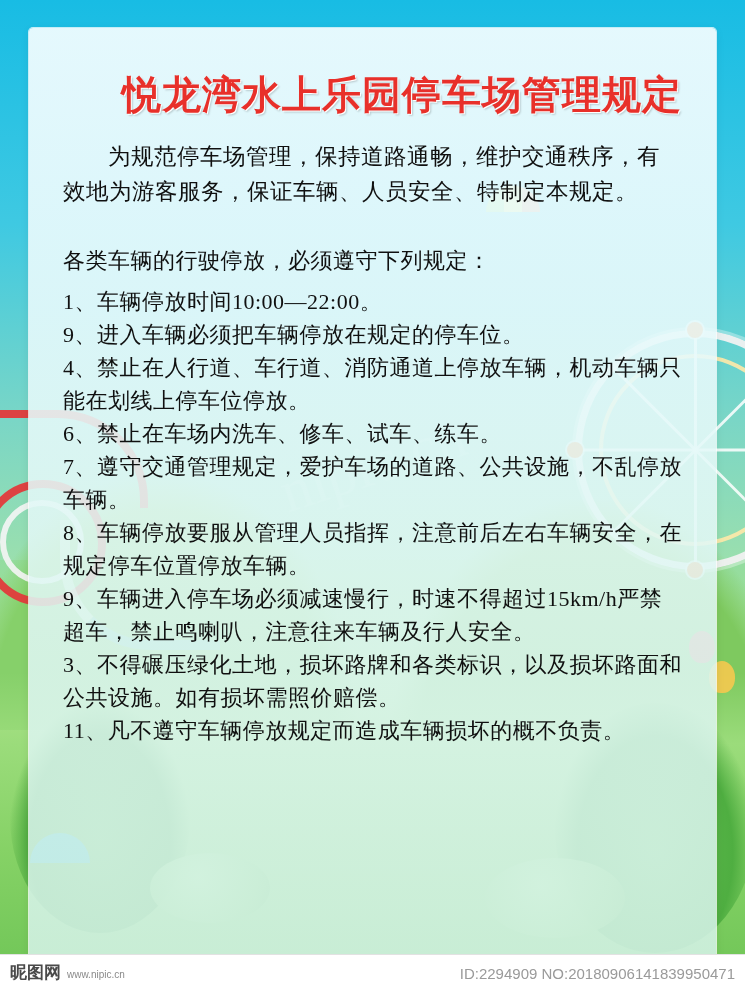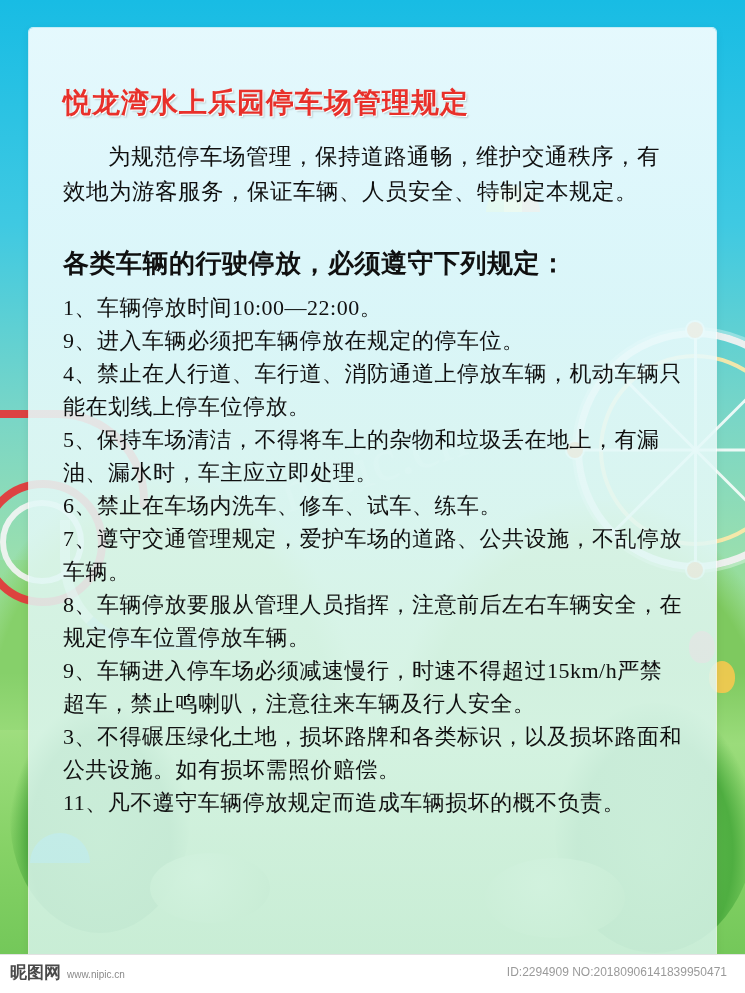--- a/index.html
+++ b/index.html
@@ -167,46 +167,45 @@
     top: 28px;
     width: 687px;
     height: 935px;
     border-radius: 4px;
     background: linear-gradient(180deg, rgba(244,253,255,.93) 0%, rgba(232,250,252,.90) 30%, rgba(224,247,244,.88) 60%, rgba(214,243,233,.86) 100%);
     box-shadow: 0 0 0 1px rgba(255,255,255,.75), 0 2px 10px rgba(0,0,0,.08);
     box-sizing: border-box;
     padding: 40px 34px 20px 34px;
   }
   .title {
-    margin: 16px 0 10px 0;
-    text-align: left;
+    margin: 0 0 10px 0;
+    text-align: right;
     font-family: "Liberation Serif", serif;
     font-weight: bold;
-    font-size: 28px;
+    font-size: 39px;
     letter-spacing: 1px;
     color: #e8302a;
     text-shadow: 1px 1px 0 #ffffff, 2px 2px 2px rgba(0,0,0,.18);
   }
   .intro {
     margin: 18px 0 16px 0;
     font-family: "Liberation Serif", serif;
     font-size: 22.5px;
     line-height: 1.55;
     color: #101010;
     text-indent: 2em;
     letter-spacing: .5px;
   }
   .lead {
     margin: 34px 0 8px 0;
     font-family: "Liberation Serif", serif;
-    font-size: 26px;
+    font-size: 22px;
     line-height: 1.5;
     color: #101010;
     letter-spacing: .5px;
-    font-weight: bold;
   }
   .rules {
     margin: 4px 0 0 0;
     padding: 0;
     list-style: none;
   }
   .rules li {
     font-family: "Liberation Serif", serif;
     font-size: 22px;
     line-height: 1.5;
@@ -236,23 +235,23 @@
     font-weight: bold;
     color: #4a4a4a;
   }
   .wm-url {
     font-family: "Liberation Sans", sans-serif;
     font-size: 10px;
     color: #8a8a8a;
   }
   .wm-right {
     position: absolute;
-    right: 18px; top: 10px;
+    right: 10px; top: 10px;
     font-family: "Liberation Sans", sans-serif;
-    font-size: 12px;
+    font-size: 15px;
     color: #9a9a9a;
   }
   .wm-ghost {
     position: absolute;
     left: 50%;
     top: 430px;
     transform: translateX(-50%) rotate(-18deg);
     font-family: "Liberation Serif", serif;
     font-size: 60px;
     color: rgba(255,255,255,.18);
@@ -308,21 +307,20 @@
   <div class="wm-ghost">nipic.cn</div>
 
   <div class="card">
     <h1 class="title">悦龙湾水上乐园停车场管理规定</h1>
     <p class="intro">为规范停车场管理，保持道路通畅，维护交通秩序，有效地为游客服务，保证车辆、人员安全、特制定本规定。</p>
     <p class="lead">各类车辆的行驶停放，必须遵守下列规定：</p>
     <ul class="rules">
       <li>1、车辆停放时间10:00—22:00。</li>
       <li>9、进入车辆必须把车辆停放在规定的停车位。</li>
       <li>4、禁止在人行道、车行道、消防通道上停放车辆，机动车辆只能在划线上停车位停放。</li>
-      <li>5、保持车场清洁，不得将车上的杂物和垃圾丢在地上，有漏油、漏水时，车主应立即处理。</li>
       <li>6、禁止在车场内洗车、修车、试车、练车。</li>
       <li>7、遵守交通管理规定，爱护车场的道路、公共设施，不乱停放车辆。</li>
       <li>8、车辆停放要服从管理人员指挥，注意前后左右车辆安全，在规定停车位置停放车辆。</li>
       <li>9、车辆进入停车场必须减速慢行，时速不得超过15km/h严禁超车，禁止鸣喇叭，注意往来车辆及行人安全。</li>
       <li>3、不得碾压绿化土地，损坏路牌和各类标识，以及损坏路面和公共设施。如有损坏需照价赔偿。</li>
       <li>11、凡不遵守车辆停放规定而造成车辆损坏的概不负责。</li>
     </ul>
   </div>
 
   <div class="footer">

